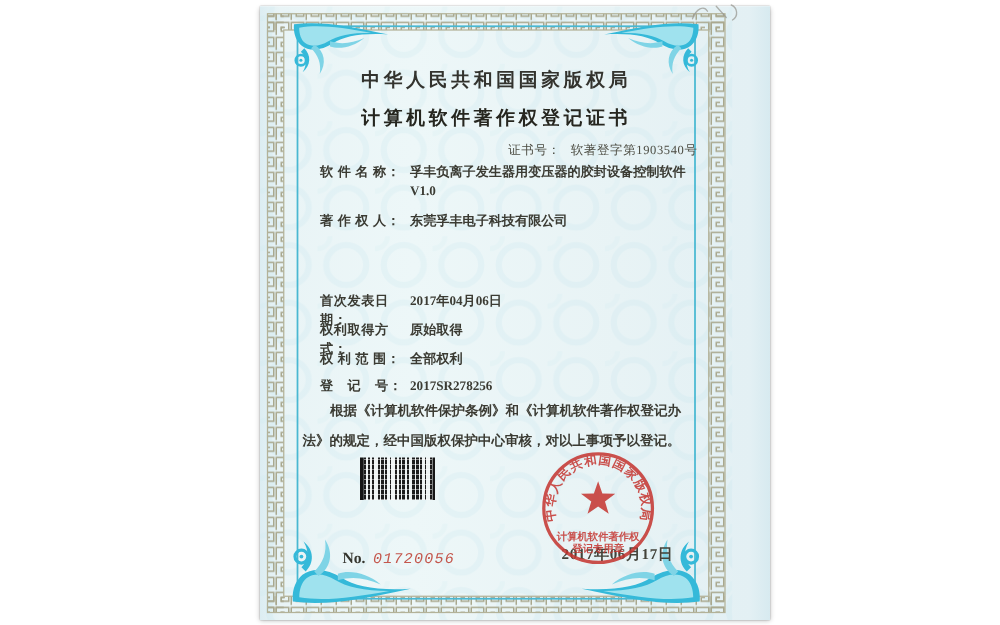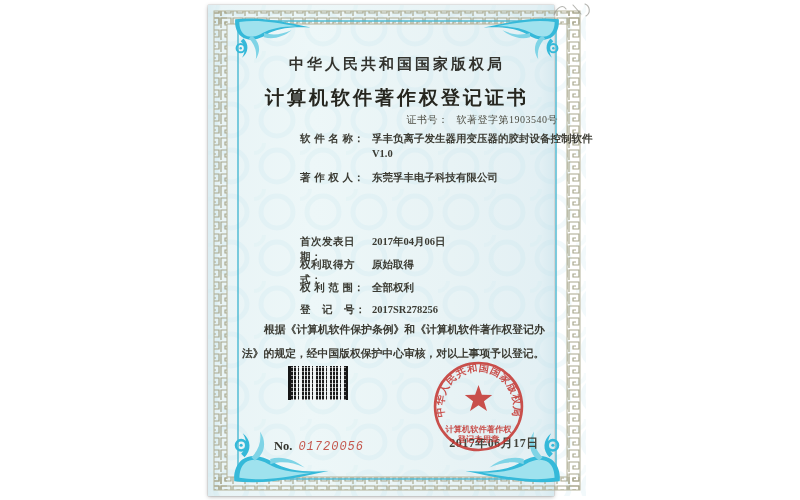--- a/index.html
+++ b/index.html
@@ -3,40 +3,40 @@
 <meta charset="utf-8">
 <style>
   html,body{margin:0;padding:0;}
   .page{
     position:relative; width:800px; height:500px;
     background:#ffffff; overflow:hidden;
     font-family:"Liberation Serif","DejaVu Serif",serif;
   }
   .abs{position:absolute;}
   .paper{
-    position:absolute; left:208px; top:5px; width:346px; height:491px;
+    position:absolute; left:208px; top:5px; width:408px; height:491px;
     background:
       linear-gradient(90deg,#dcedf2 0,#e9f4f6 4%,#edf7f8 30%,#e8f3f5 70%,#e3f0f4 96%,#d7eaf0 100%);
     box-shadow:0 1px 4px rgba(0,0,0,.28), 0 0 1px rgba(0,0,0,.35);
   }
   .deco{position:absolute; left:0; top:0; width:378px; height:491px;}
   .hdr-issuer{
     left:0; top:50px; width:378px; text-align:center;
     font-size:15px; font-weight:700; letter-spacing:3px; color:#33332e;
   }
   .hdr-title{
     left:0; top:80px; width:378px; text-align:center;
-    font-size:19px; font-weight:700; letter-spacing:3px; color:#26261f;
+    font-size:15px; font-weight:700; letter-spacing:3px; color:#26261f;
   }
   .certno{
     left:0; top:108px; width:350px; text-align:right;
     font-size:10px; color:#4c4c42; letter-spacing:.5px;
   }
   .certno .num{margin-left:8px;}
-  .row{left:48px; width:304px; display:flex; font-size:10.5px; color:#3b3b33; font-weight:600; line-height:15px;margin-left:44px;}
+  .row{left:48px; width:304px; display:flex; font-size:10.5px; color:#3b3b33; font-weight:600; line-height:15px;}
   .flabel{flex:0 0 72px; letter-spacing:.5px;}
   .fvalue{flex:1;}
   .statement{
     left:34px; top:312px; width:322px;
     font-size:10.8px; line-height:24px; color:#3b3b33; font-weight:600;
     text-indent:22px; margin:0;
   }
   .barcode{
     left:80px; top:361px; width:55px; height:34px;
     border-left:3px solid #161616; border-right:2px solid #161616;

